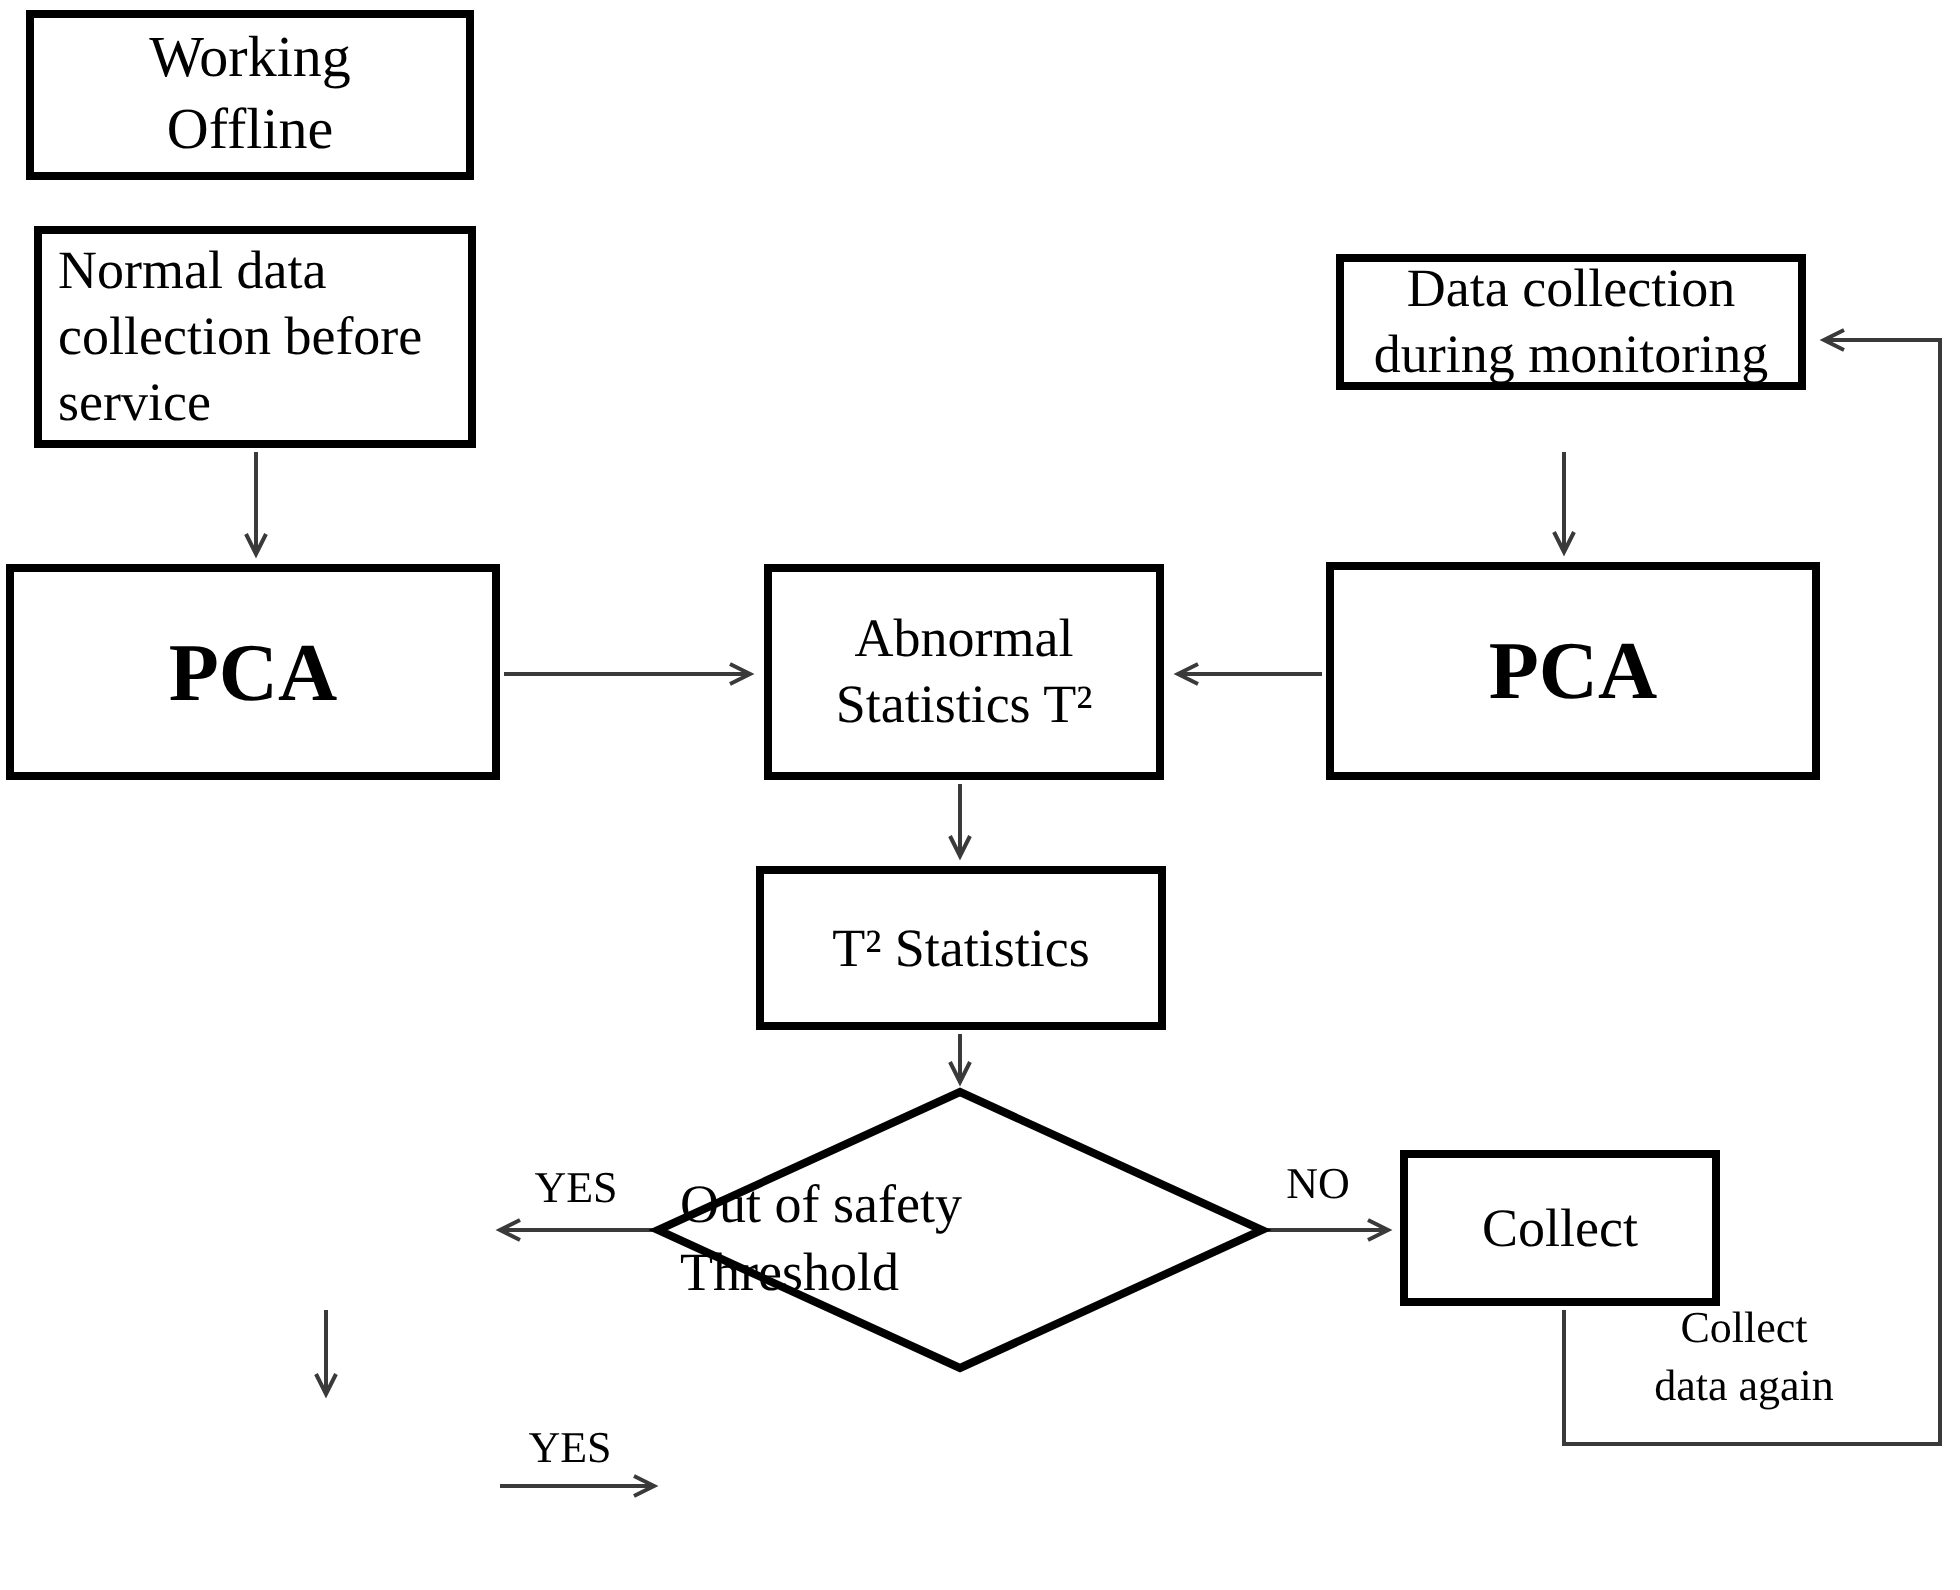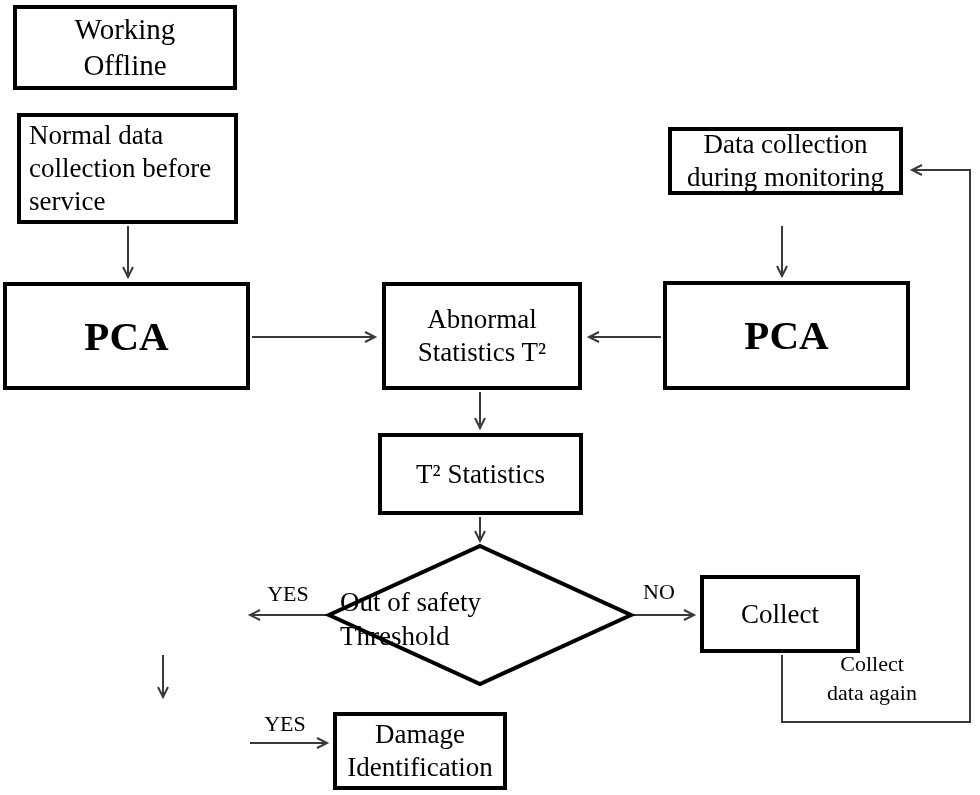--- a/index.html
+++ b/index.html
@@ -90,22 +90,20 @@
 
   <div class="node" style="left:378px; top:433px; width:205px; height:82px;">T² Statistics</div>
 
   <div class="diamond-label">Out of safety
 Threshold</div>
 
 
   <div class="node" style="left:700px; top:575px; width:160px; height:78px;">Collect</div>
 
 
-  <div class="node" style="left:333px; top:712px; width:174px; height:78px;">Damage
-Identification</div>
 
   <div class="edge-label" style="left:288px; top:580px;">YES</div>
 
   <div class="edge-label" style="left:659px; top:578px;">NO</div>
 
   <div class="edge-label" style="left:285px; top:710px;">YES</div>
 
   <div class="edge-label" style="left:872px; top:650px;">Collect
 data again</div>
 

